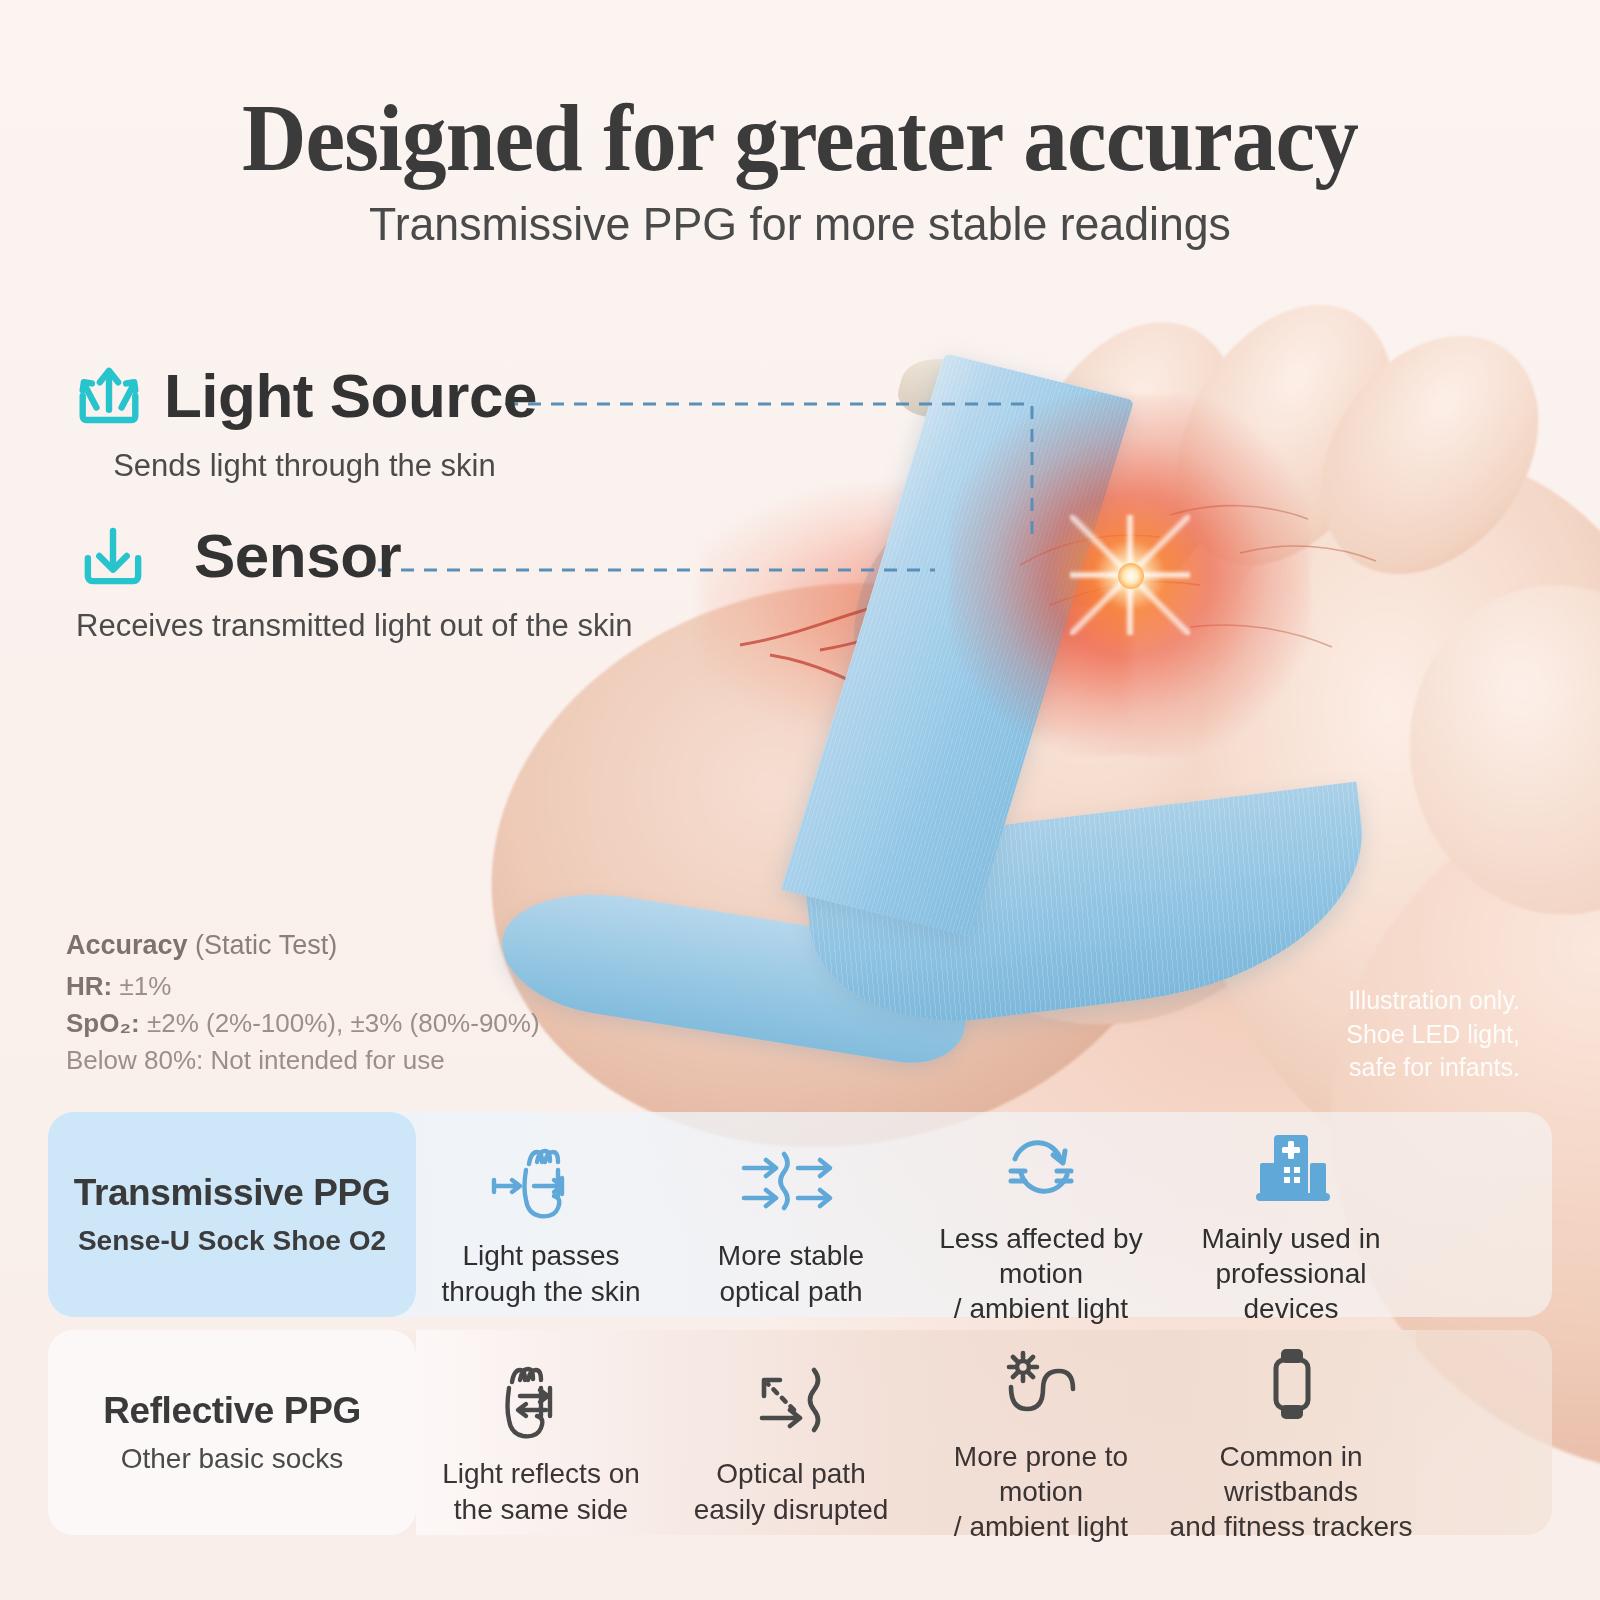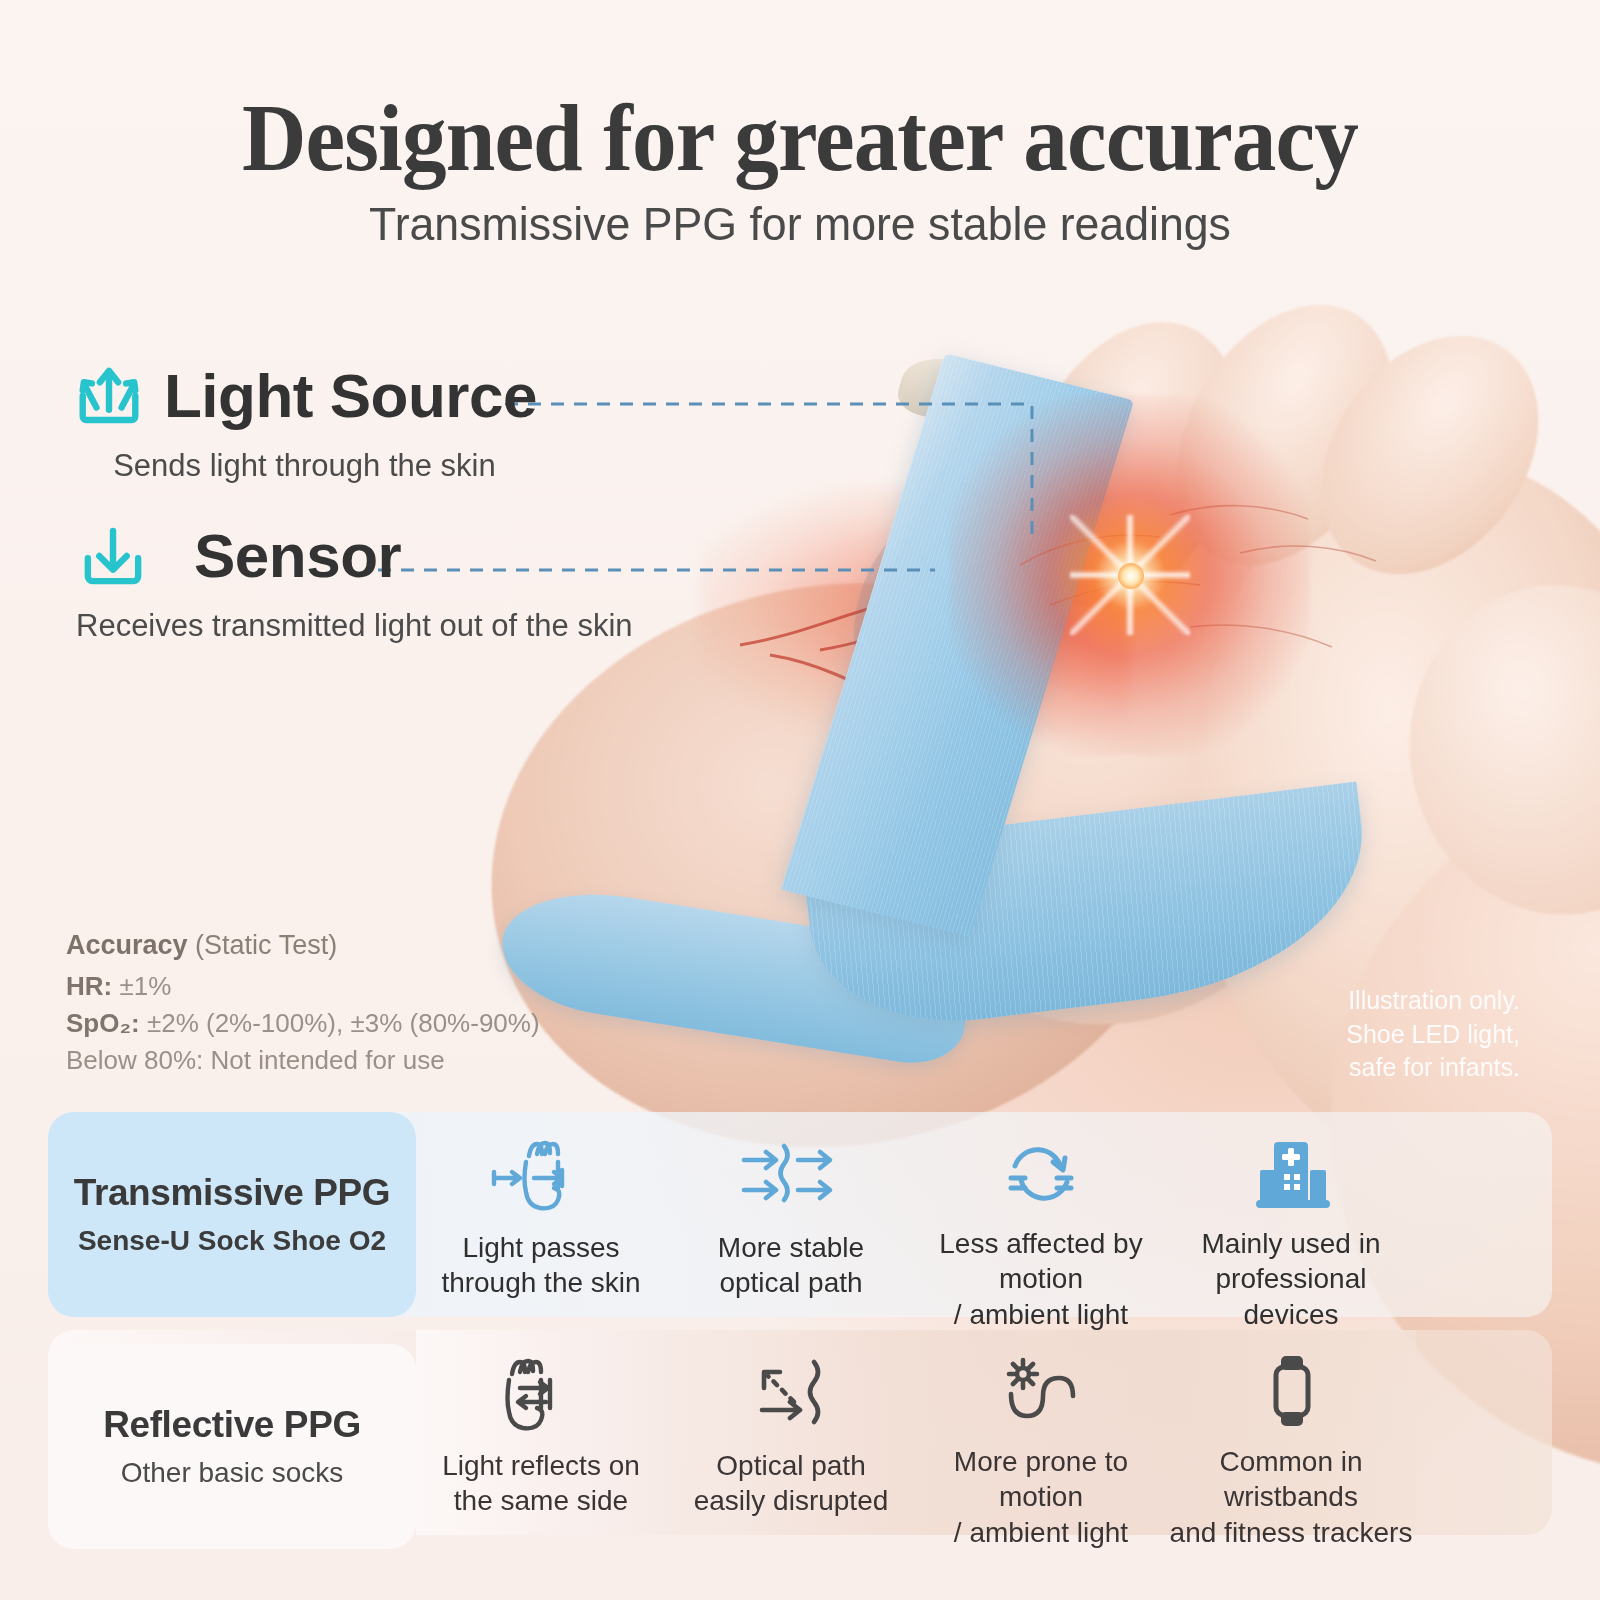--- a/index.html
+++ b/index.html
@@ -177,21 +177,21 @@
   .cmp .r2{top:218px;background:linear-gradient(90deg,rgba(253,248,248,.95) 0%,rgba(247,235,231,.80) 26%,rgba(241,221,211,.72) 52%,rgba(240,219,208,.70) 76%,rgba(243,226,215,.72) 100%);}
 
   .lbl{position:absolute;left:0;top:0;width:368px;height:205px;border-radius:26px;
        display:flex;flex-direction:column;align-items:center;justify-content:center;}
   .lbl.blue{background:#cde6f8;}
   .lbl.plain{background:#fdf8f8;}
   .lbl .t1{font-size:37px;font-weight:700;color:#3a3a3a;letter-spacing:-.4px;}
   .lbl .t2{font-size:28px;color:#4a4a4a;margin-top:11px;}
   .lbl.blue .t2{font-weight:700;color:#3c3c3c;}
 
-  .cells{position:absolute;left:368px;top:0;width:1000px;height:205px;display:flex;}
+  .cells{position:absolute;left:368px;top:0;width:1000px;height:205px;display:flex;align-items:center;}
   .cell{flex:1;display:flex;flex-direction:column;align-items:center;justify-content:flex-start;padding-top:22px;}
   .cell .cicon{height:84px;display:flex;align-items:center;justify-content:center;}
   .cell .ctxt{margin-top:12px;font-size:28px;line-height:1.26;text-align:center;color:#2f2f2f;}
   .r2 .cell .ctxt{color:#3a3434;}
 </style>
 </head>
 <body>
 
 <div id="stage">
 
@@ -388,21 +388,21 @@
           </svg>
         </div>
         <div class="ctxt">
           <div>Mainly used in</div>
           <div>professional devices</div>
         </div>
       </div>
     </div>
 
     <div class="rowbox r2"></div>
-    <div class="lbl plain" style="top:232px;">
+    <div class="lbl plain" style="top:218px;">
       <div class="t1">Reflective PPG</div>
       <div class="t2">Other basic socks</div>
     </div>
     <div class="cells r2" style="top:218px;">
 
       <div class="cell">
         <div class="cicon">
           <svg width="110" height="80" viewBox="0 0 110 80">
             <g fill="none" stroke="#4a4a4a" stroke-width="4.4" stroke-linecap="round" stroke-linejoin="round">
               <path d="M26,20 q2,-12 8,-12 q5,0 5,10 M34,18 q2,-11 8,-11 q5,0 5,10 M42,18 q2,-10 8,-10 q5,0 5,10"></path>

